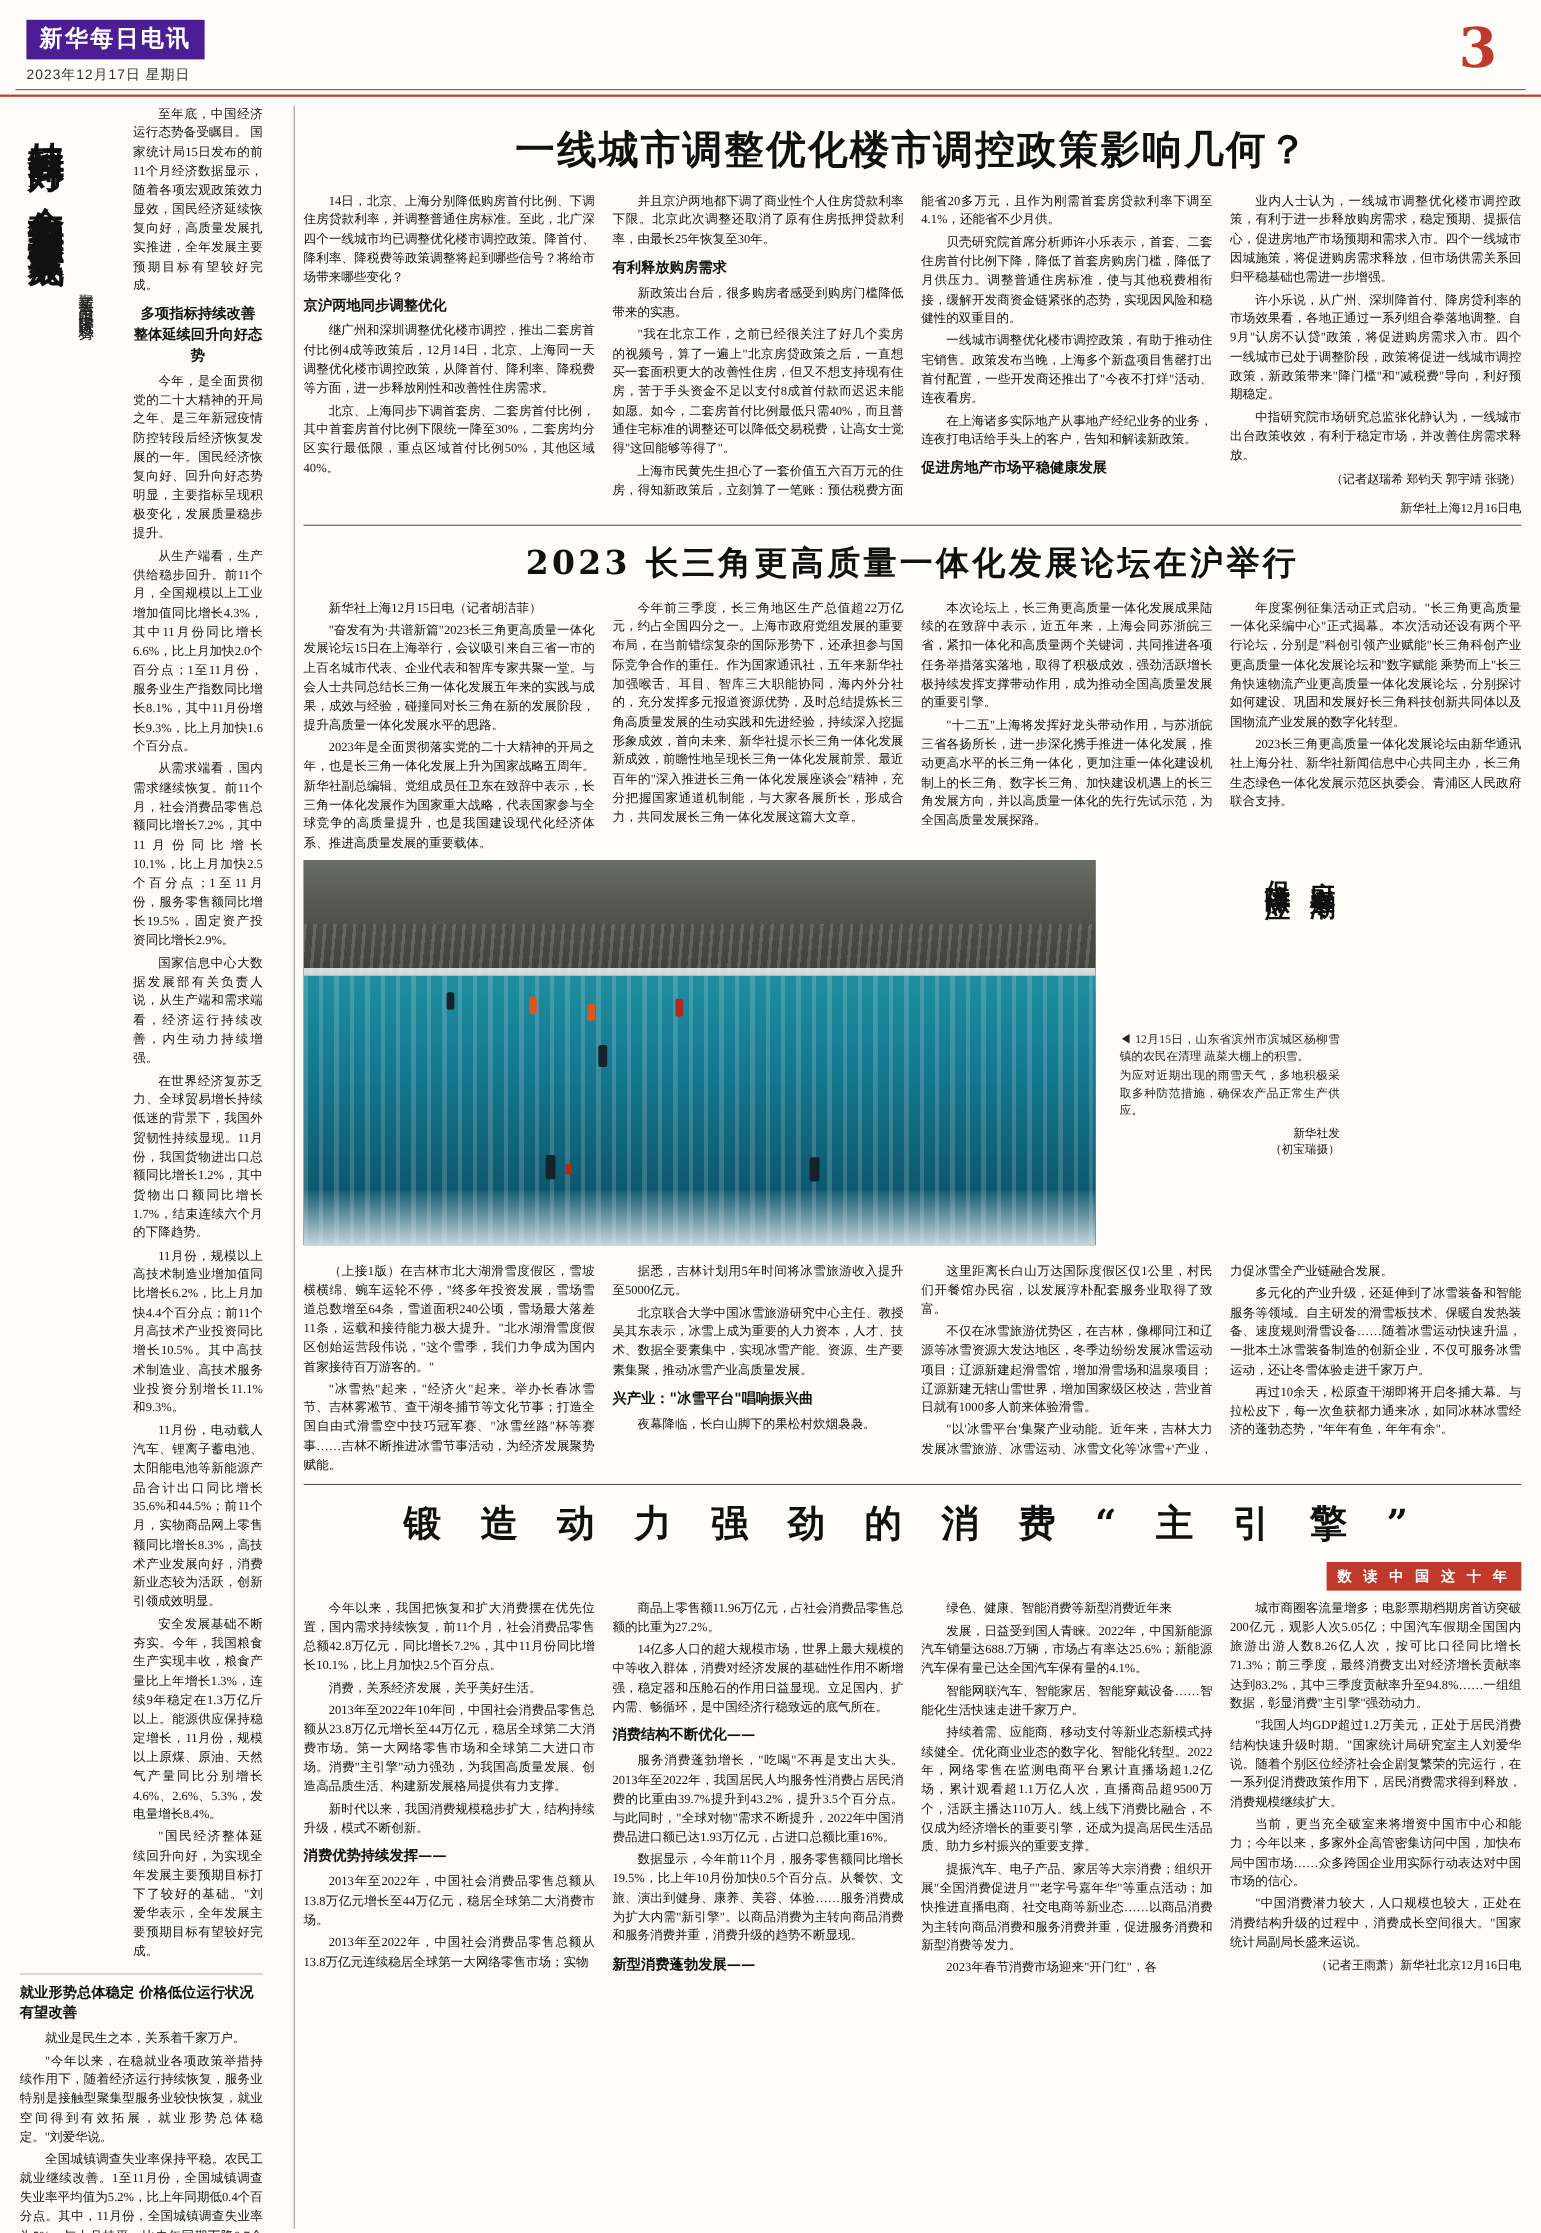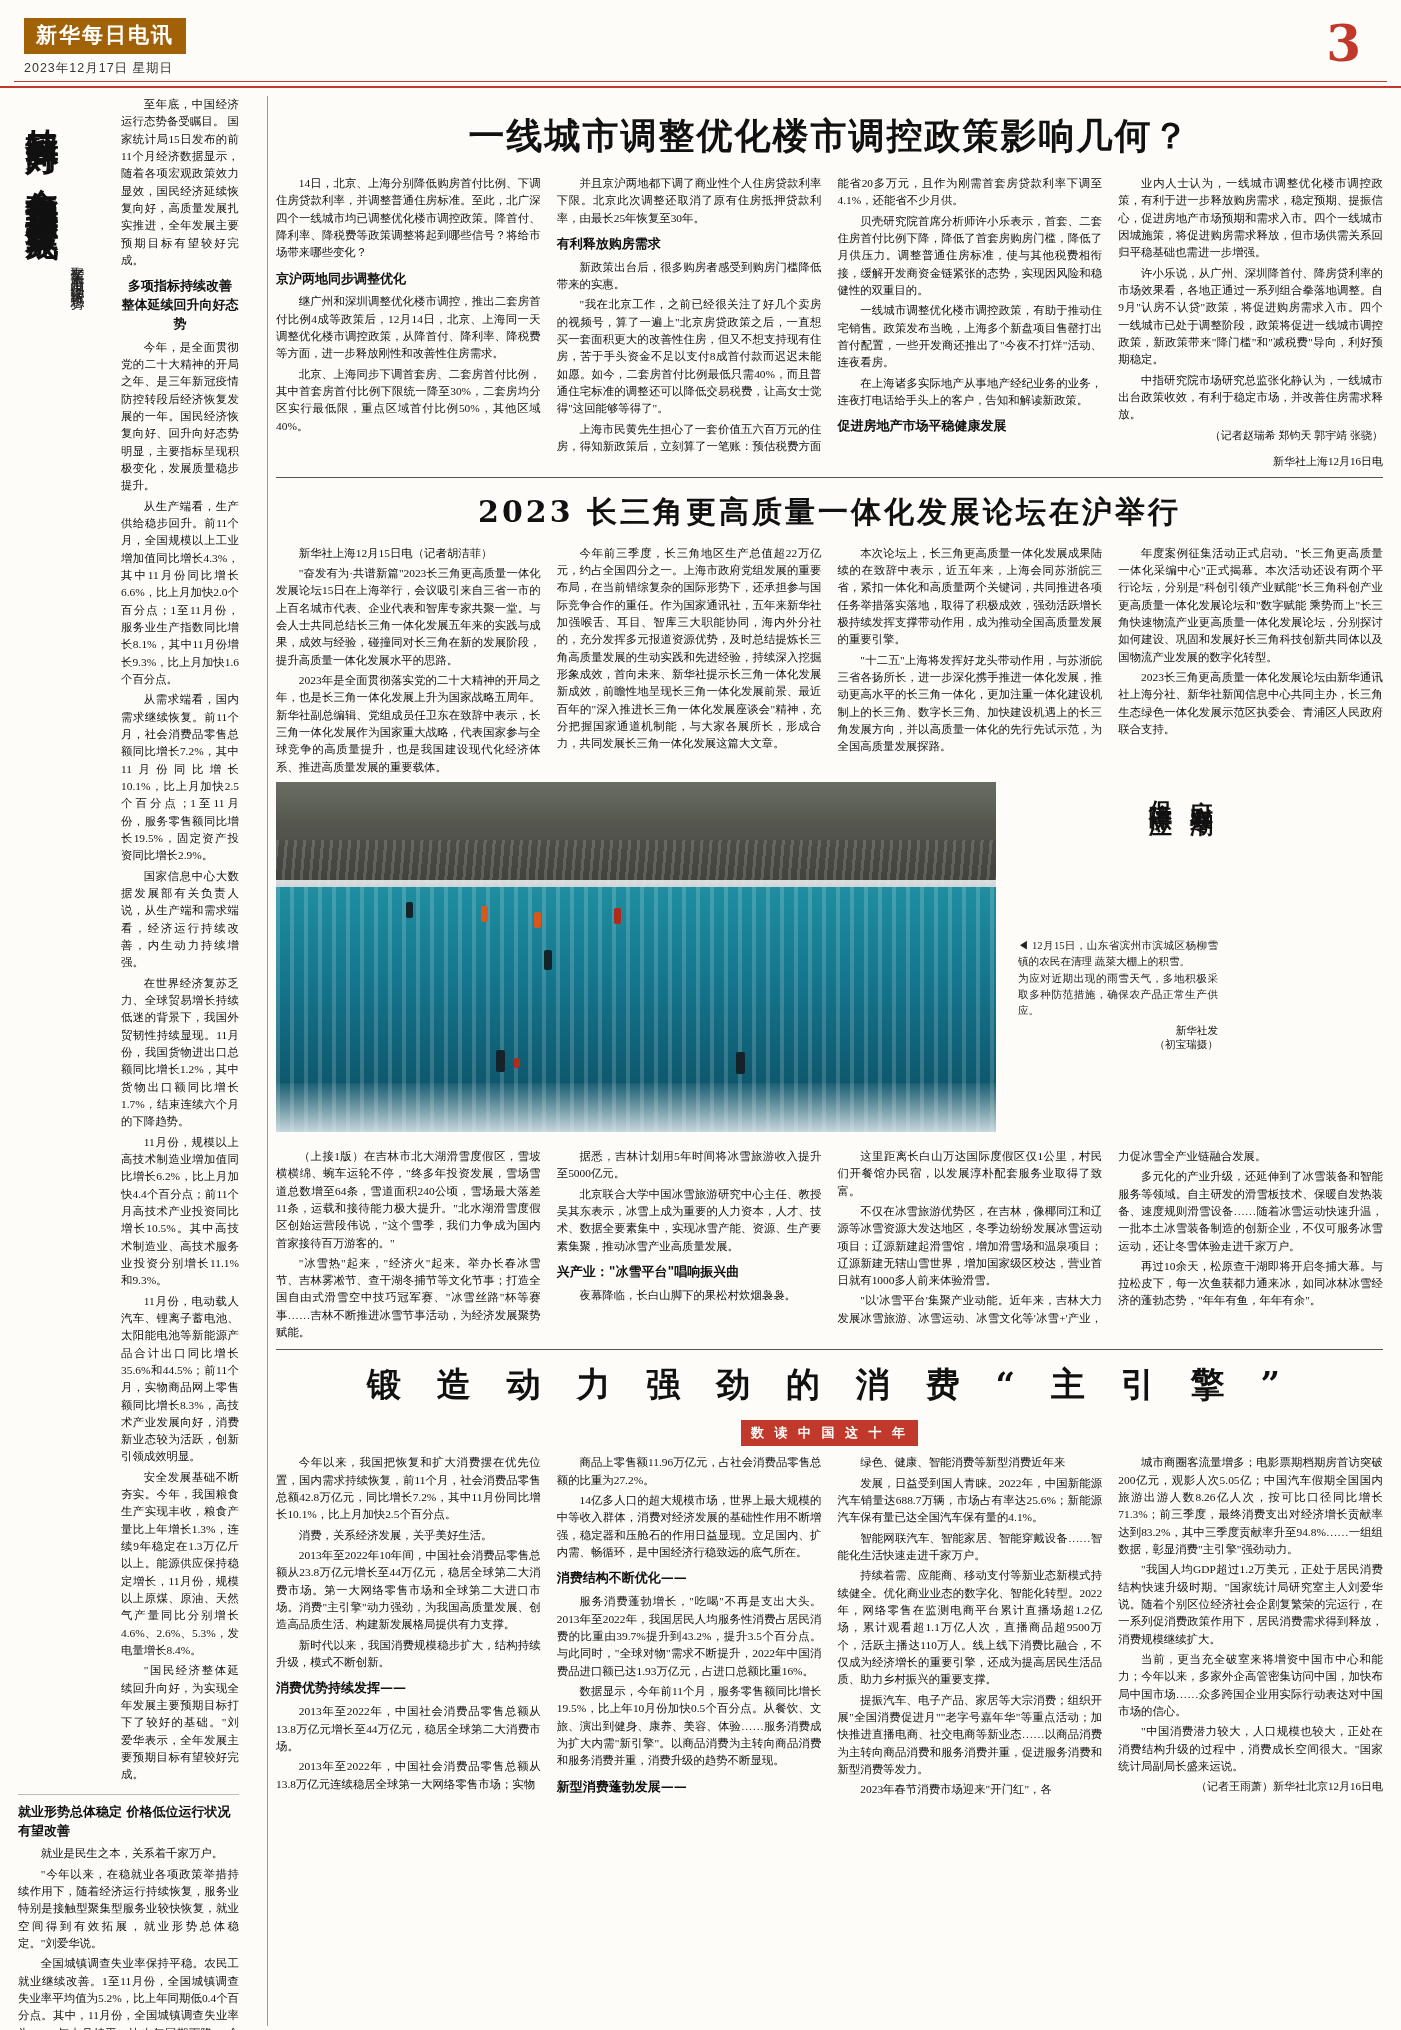--- a/index.html
+++ b/index.html
@@ -18,21 +18,21 @@
     position:relative;
     height:86px;
     border-bottom:2px solid #c0392b;
     padding:0 14px;
   }
   .mh-left{
     position:absolute;left:24px;top:18px;width:250px;
   }
   .mh-logo{
     display:inline-block;
-    background:#a16207;color:#fff;
+    background:#4c1d95;color:#fff;
     font-family:"DejaVu Serif", serif;
     font-weight:bold;font-size:21px;
     letter-spacing:2px;
     padding:3px 12px 5px 12px;
   }
   .mh-date{
     font-size:12.5px;color:#333;margin-top:6px;letter-spacing:1px;
     font-family:"Liberation Sans", sans-serif;
   }
   .mh-center{
@@ -212,21 +212,21 @@
     letter-spacing:12px;
     margin:12px 0 12px 0;
   }
   .redbox{
     display:inline-block;
     background:#c0392b;color:#fff;
     font-size:13px;font-weight:bold;letter-spacing:3px;
     padding:4px 10px;
     font-family:"DejaVu Serif", serif;
   }
-  .redbox-wrap{text-align:center;margin:2px 0 8px 0;}
+  .redbox-wrap{text-align:right;margin:2px 0 8px 0;}
   .center{text-align:center;}
 </style>
 </head>
 <body>
 
 <div class="page">
 
   <div class="masthead">
     <div class="mh-left">
       <div class="mh-logo">新华每日电讯</div>

